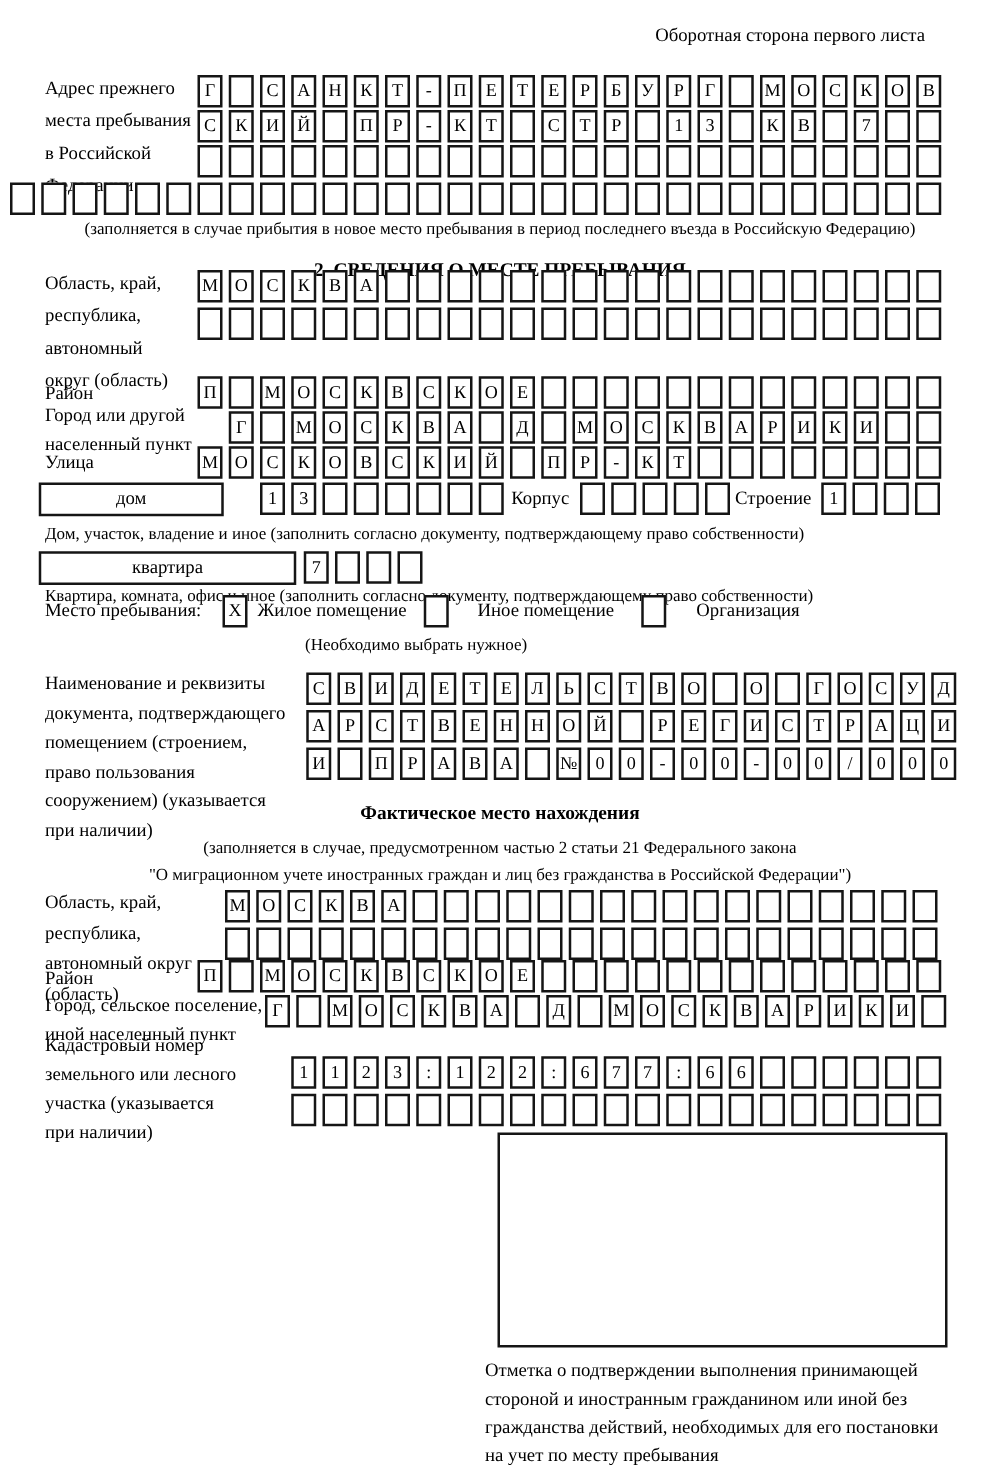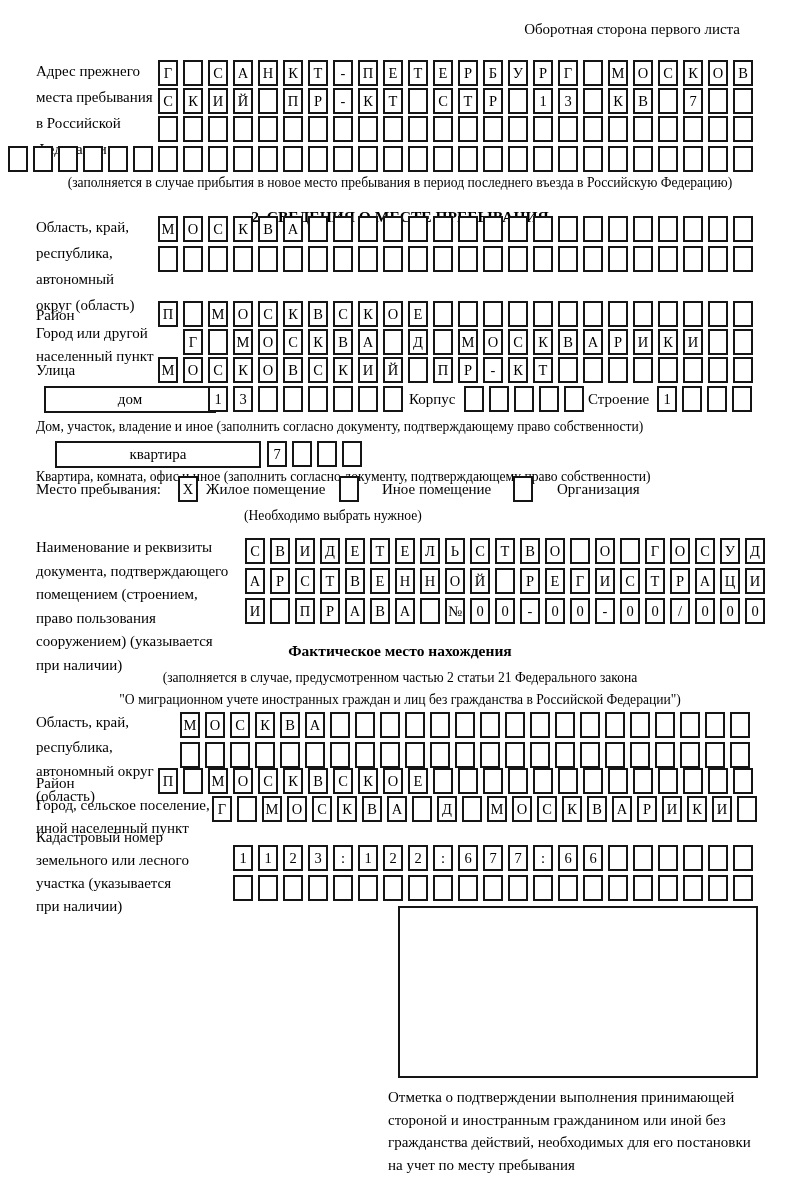--- a/index.html
+++ b/index.html
@@ -52,30 +52,30 @@
 <div class="abs label" style="left:36px;top:322px;line-height:23px;">
     <div>Город или другой</div>
     <div>населенный пункт</div>
   </div>
 <div class="abs boxrow" style="left:183px;top:329px;"><span class="cbox">Г</span><span class="cbox"></span><span class="cbox">М</span><span class="cbox">О</span><span class="cbox">С</span><span class="cbox">К</span><span class="cbox">В</span><span class="cbox">А</span><span class="cbox"></span><span class="cbox">Д</span><span class="cbox"></span><span class="cbox">М</span><span class="cbox">О</span><span class="cbox">С</span><span class="cbox">К</span><span class="cbox">В</span><span class="cbox">А</span><span class="cbox">Р</span><span class="cbox">И</span><span class="cbox">К</span><span class="cbox">И</span><span class="cbox"></span><span class="cbox"></span></div>
 
 <div class="abs label" style="left:36px;top:357px;">Улица</div>
 <div class="abs boxrow" style="left:158px;top:357px;"><span class="cbox">М</span><span class="cbox">О</span><span class="cbox">С</span><span class="cbox">К</span><span class="cbox">О</span><span class="cbox">В</span><span class="cbox">С</span><span class="cbox">К</span><span class="cbox">И</span><span class="cbox">Й</span><span class="cbox"></span><span class="cbox">П</span><span class="cbox">Р</span><span class="cbox">-</span><span class="cbox">К</span><span class="cbox">Т</span><span class="cbox"></span><span class="cbox"></span><span class="cbox"></span><span class="cbox"></span><span class="cbox"></span><span class="cbox"></span><span class="cbox"></span><span class="cbox"></span></div>
 
 <div class="abs" style="left:0;top:386px;height:27px;width:800px;">
-  <div class="abs widebox" style="left:44px;top:0;width:172px;">дом</div>
+  <div class="abs widebox" style="left:31px;top:0;width:148px;">дом</div>
   <div class="abs boxrow" style="left:208px;top:0;"><span class="cbox">1</span><span class="cbox">3</span><span class="cbox"></span><span class="cbox"></span><span class="cbox"></span><span class="cbox"></span><span class="cbox"></span><span class="cbox"></span></div>
   <div class="abs inlinelbl" style="left:409px;top:0;">Корпус</div>
   <div class="abs boxrow" style="left:464px;top:0;"><span class="cbox"></span><span class="cbox"></span><span class="cbox"></span><span class="cbox"></span><span class="cbox"></span></div>
   <div class="abs inlinelbl" style="left:588px;top:0;">Строение</div>
   <div class="abs boxrow" style="left:657px;top:0;"><span class="cbox">1</span><span class="cbox"></span><span class="cbox"></span><span class="cbox"></span></div>
 </div>
 <div class="abs note" style="left:36px;top:419px;">Дом, участок, владение и иное (заполнить согласно документу, подтверждающему право собственности)</div>
 
-<div class="abs" style="left:0;top:441px;height:27px;width:633px;margin-left:24px;">
+<div class="abs" style="left:0;top:441px;height:27px;width:633px;">
   <div class="abs widebox" style="left:31px;top:0;width:206px;">квартира</div>
   <div class="abs boxrow" style="left:243px;top:0;"><span class="cbox">7</span><span class="cbox"></span><span class="cbox"></span><span class="cbox"></span></div>
 </div>
 <div class="abs note" style="left:36px;top:469px;">Квартира, комната, офис и иное (заполнить согласно документу, подтверждающему право собственности)</div>
 
 <div class="abs" style="left:0;top:476px;height:27px;width:800px;">
   <div class="abs inlinelbl" style="left:36px;top:0;">Место пребывания:</div>
   <span class="cbox abs" style="left:178px;top:0;">X</span>
   <div class="abs inlinelbl" style="left:206px;top:0;">Жилое помещение</div>
   <span class="cbox abs" style="left:339px;top:0;"></span>

